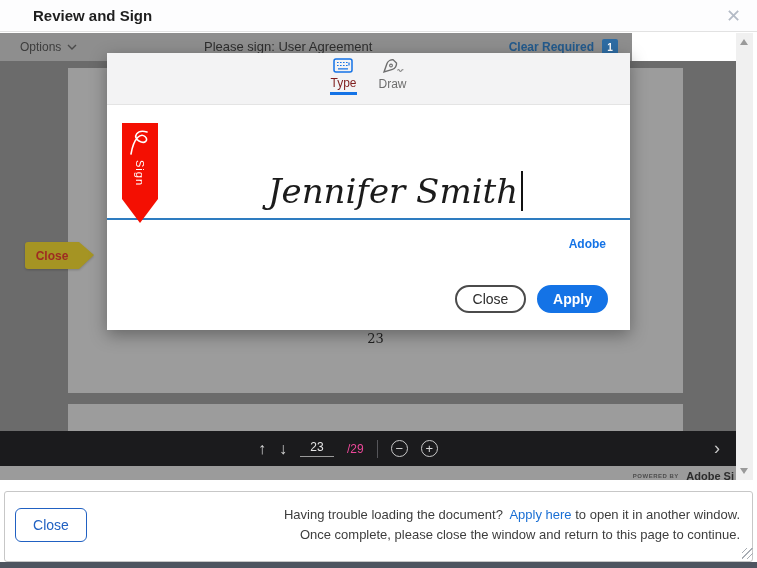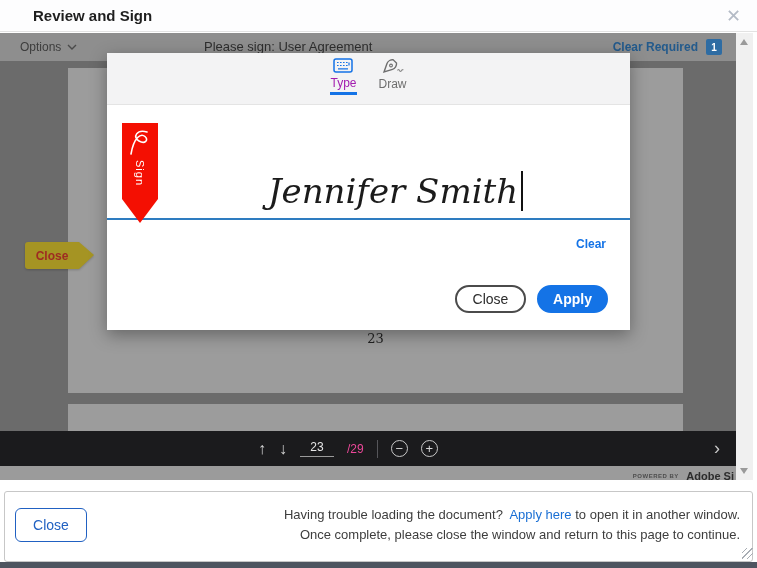--- a/index.html
+++ b/index.html
@@ -6,21 +6,21 @@
   html,body { width:757px; height:568px; }
   body { font-family:"Liberation Sans", sans-serif; background:#ffffff; position:relative; overflow:hidden; }
   .app { position:absolute; inset:0; width:757px; height:568px; background:#fff; }
 
   
   .titlebar { position:absolute; left:0; top:0; width:757px; height:32px; background:#fdfdfe; border-bottom:1px solid #e2e2e2; }
   .titlebar .title { position:absolute; left:20px; top:7px; font-size:15px; font-weight:bold; color:#1f1f1f;margin-left:13px; }
   .titlebar .close-x { position:absolute; right:16px; top:5px; font-size:18px; color:#b4bbc6; cursor:pointer; font-weight:normal; line-height:22px; }
 
   
-  .toolbar { position:absolute; left:0; top:33px; width:736px; height:28px; background:#8e8e8e; z-index:3; }
+  .toolbar { position:absolute; left:0; top:33px; width:632px; height:28px; background:#8e8e8e; z-index:3; }
   .opt { position:absolute; left:20px; top:0; height:28px; display:flex; align-items:center; gap:6px; font-size:12px; color:#3d3d3d; cursor:pointer; }
   .doc-title { position:absolute; left:204px; top:0; height:28px; line-height:28px; font-size:13px; color:#2e2e2e; }
   .next-required { position:absolute; right:14px; top:0; height:28px; display:flex; align-items:center; gap:8px; cursor:pointer; }
   .next-required .nr-label { font-size:12px; font-weight:bold; color:#235a8c; }
   .next-required .nr-badge { width:16px; height:16px; background:#2e6ca3; color:#fff; font-size:10px; font-weight:bold; display:flex; align-items:center; justify-content:center; border-radius:2px; }
 
   
   .viewer { position:absolute; left:0; top:61px; width:736px; height:419px; background:#6b6b6b; overflow:hidden; z-index:1; }
   .page { position:absolute; left:68px; width:615px; background:#9c9c9c; }
   .page23 { top:7px; height:325px; }
@@ -51,21 +51,21 @@
   .scrollbar { position:absolute; left:736px; top:33px; width:17px; height:447px; background:#f0f0f0; z-index:5; }
   .sb-arrow { position:absolute; left:4px; width:0; height:0; cursor:pointer; }
   .sb-up { top:6px; border-left:4.5px solid transparent; border-right:4.5px solid transparent; border-bottom:6px solid #9a9a9a; }
   .sb-down { bottom:6px; border-left:4.5px solid transparent; border-right:4.5px solid transparent; border-top:6px solid #9a9a9a; }
 
   
   .sig-dialog { position:absolute; left:107px; top:53px; width:523px; height:277px; background:#fff; z-index:10; box-shadow:0 5px 16px rgba(0,0,0,.35); }
   .sig-header { position:relative; height:52px; background:#f3f3f4; border-bottom:1px solid #e4e4e4; display:flex; justify-content:center; align-items:flex-end; gap:22px; }
   .sig-tab { display:flex; flex-direction:column; align-items:center; gap:3px; padding-bottom:0; cursor:pointer; height:46px; }
   .sig-tab .tab-label { font-size:12px; padding-bottom:5px; }
-  .sig-tab.active .tab-label { color:#a21caf; border-bottom:3px solid #1473e6; padding-bottom:2px; }
+  .sig-tab.active .tab-label { color:#7f1d1d; border-bottom:3px solid #1473e6; padding-bottom:2px; }
   .sig-tab.inactive .tab-label { color:#6e6e6e; }
 
   
   .ribbon { position:absolute; left:15px; top:70px; width:36px; z-index:11; }
   .ribbon .rib-body { width:36px; height:76px; background:#f40f02; display:flex; flex-direction:column; align-items:center; }
   .ribbon .rib-point { width:0; height:0; border-left:18px solid transparent; border-right:18px solid transparent; border-top:24px solid #f40f02; }
   .rib-sign { color:#fff; font-size:11px; letter-spacing:1px; writing-mode:vertical-rl; margin-top:2px; }
 
   
   .sig-value { position:absolute; left:0; top:118px; width:577px; text-align:center; font-family:"DejaVu Serif", serif; font-style:italic; font-size:34px; color:#1b1b1b; cursor:text; }
@@ -171,21 +171,21 @@
         <svg class="icon-svg" width="26" height="30" viewBox="0 0 26 30" style="margin-top:5px;">
             <path d="M20 4 C10 1 5 9 12 13 C18 16.5 22 12 18 8.5 C14 5 7 9 4 26" fill="none" stroke="#ffffff" stroke-width="1.6" stroke-linecap="round"></path>
           </svg>
         <span class="rib-sign">Sign</span>
       </div>
       <div class="rib-point"></div>
     </div>
 
     <div class="sig-value"><span>Jennifer Smith</span><span class="sig-cursor"></span></div>
     <div class="sig-line"></div>
-    <span class="sig-clear">Clear</span>
+    <span class="sig-clear">Adobe</span>
 
     <div class="sig-buttons">
       <div class="btn-pill btn-close">Close</div>
       <div class="btn-pill btn-apply">Apply</div>
     </div>
   </div>
 
   <div class="footer-panel">
     <div class="footer-close">Close</div>
     <div class="footer-text">

